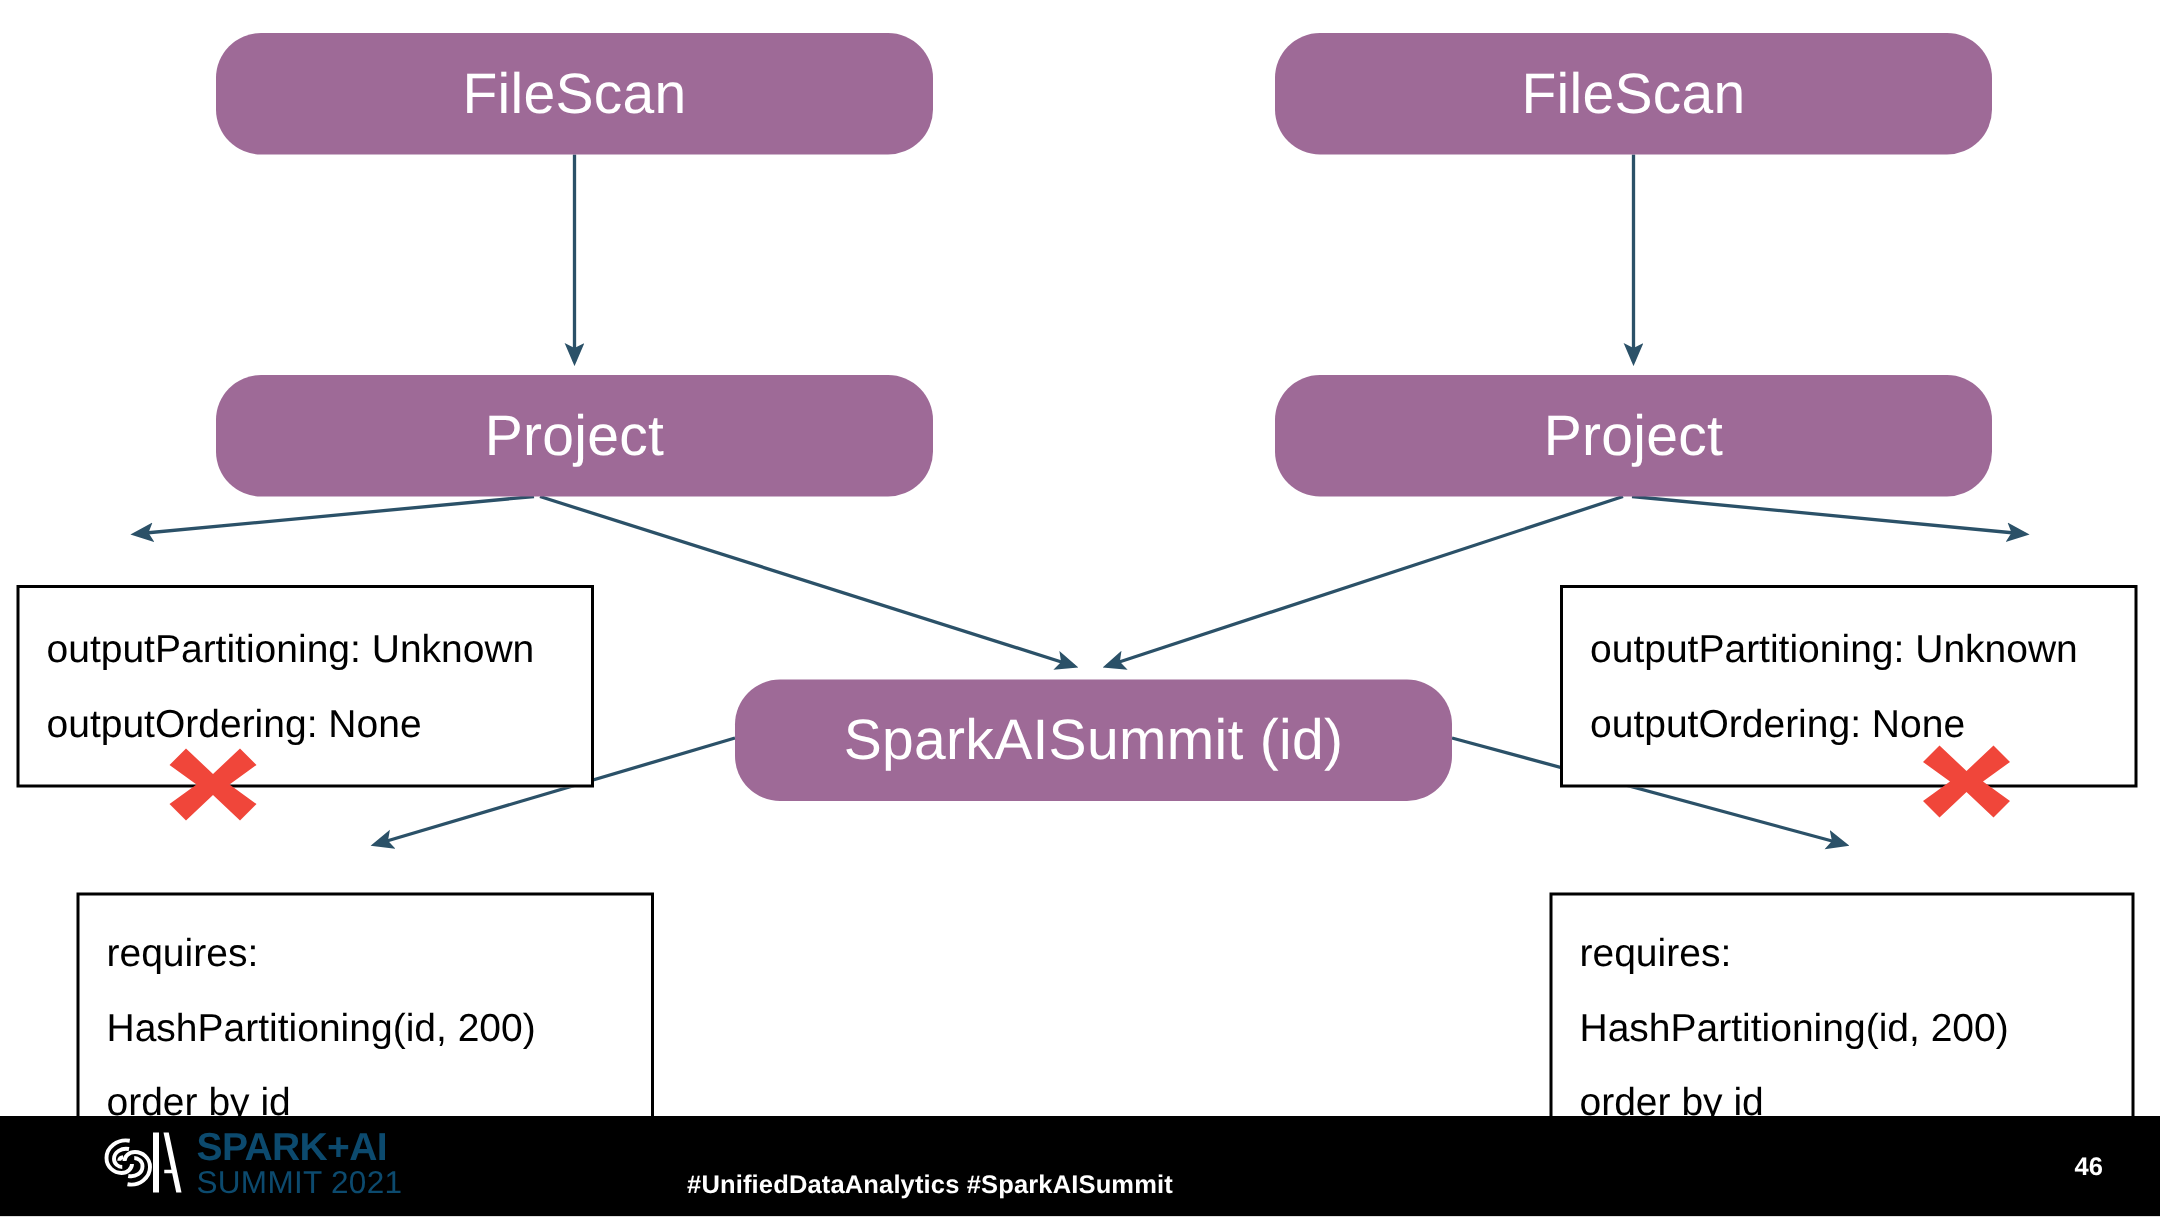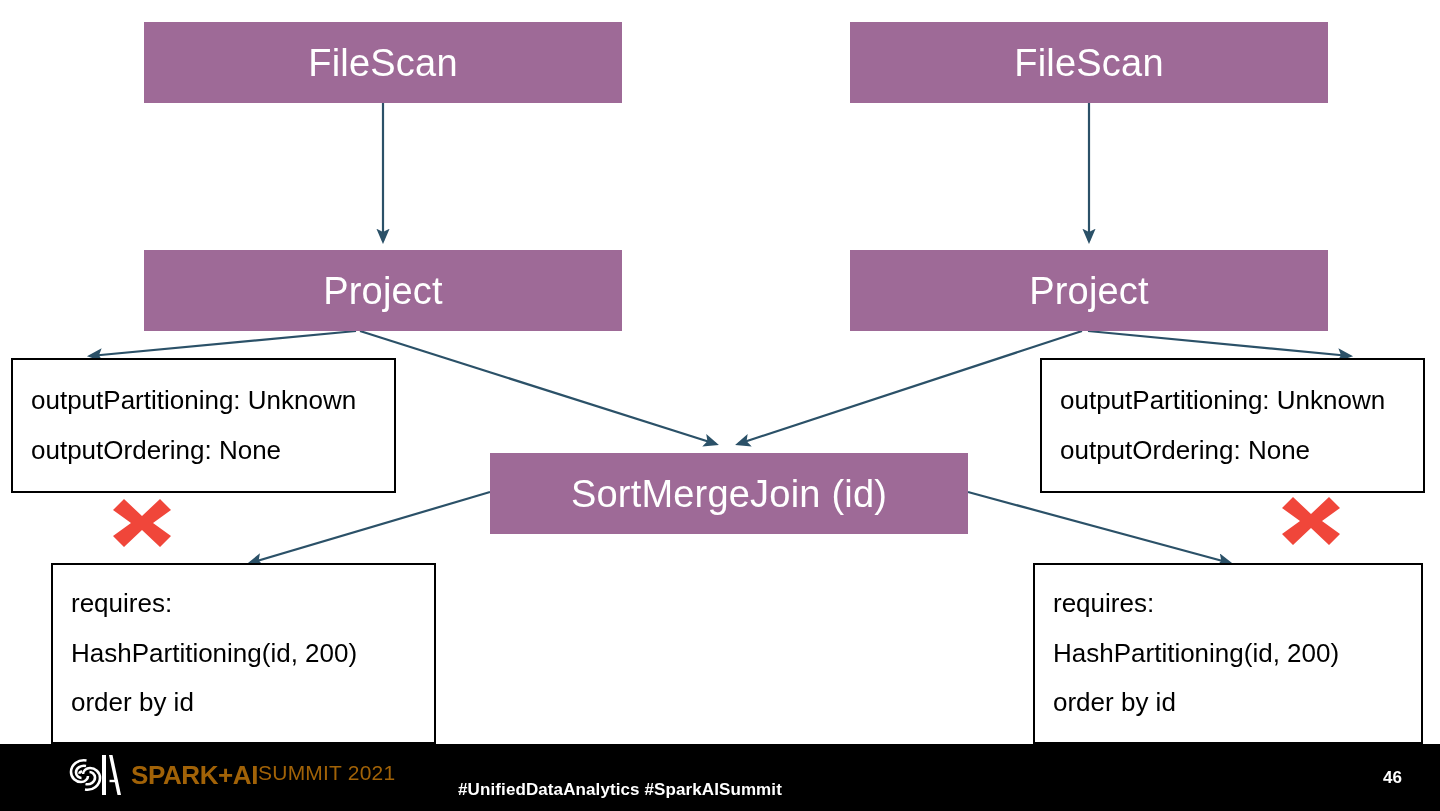--- a/index.html
+++ b/index.html
@@ -31,33 +31,35 @@
     position: absolute;
     background: #9E6A97;
     color: #ffffff;
     display: flex;
     align-items: center;
     justify-content: center;
     font-size: 38px;
     font-weight: 400;
     letter-spacing: 0.2px;
     line-height: 1;
+    border-radius: 30px;
   }
 
   
   .info-box {
     position: absolute;
     background: #ffffff;
     border: 2px solid #000000;
     box-sizing: border-box;
     display: flex;
     flex-direction: column;
     justify-content: center;
     padding: 6px 18px;
     color: #000000;
+    margin-top: 32px;
   }
   .info-line {
     font-size: 26px;
     line-height: 1.92;
     white-space: nowrap;
   }
   .info-line.bold {
     font-weight: normal;
   }
 
@@ -110,22 +112,23 @@
     align-items: center;
     gap: 9px;
   }
   #brand-mark {
     width: 60px;
     height: 48px;
     flex: 0 0 auto;
   }
   #brand-words {
     display: flex;
-    justify-content: center;
-    color: #a16207;
+    flex-direction: column;
+    justify-content: center;
+    color: #0c4a6e;
     line-height: 1.02;
   }
   #brand-line1 {
     font-size: 26px;
     font-weight: bold;
     letter-spacing: -0.4px;
   }
   #brand-line2 {
     font-size: 21px;
     font-weight: 400;
@@ -167,21 +170,21 @@
 
   <div class="op-node" style="left:144px; top:250px; width:478px; height:81px;">
     <span>Project</span>
   </div>
 
   <div class="op-node" style="left:850px; top:250px; width:478px; height:81px;">
     <span>Project</span>
   </div>
 
   <div class="op-node" style="left:490px; top:453px; width:478px; height:81px;">
-    <span>SortMergeJoin (id)</span>
+    <span>SparkAISummit (id)</span>
   </div>
 
   <div class="info-box" style="left:11px; top:358px; width:385px; height:135px;">
     <div class="info-line">outputPartitioning: Unknown</div>
     <div class="info-line">outputOrdering: None</div>
   </div>
 
   <div class="info-box" style="left:1040px; top:358px; width:385px; height:135px;">
     <div class="info-line">outputPartitioning: Unknown</div>
     <div class="info-line">outputOrdering: None</div>

